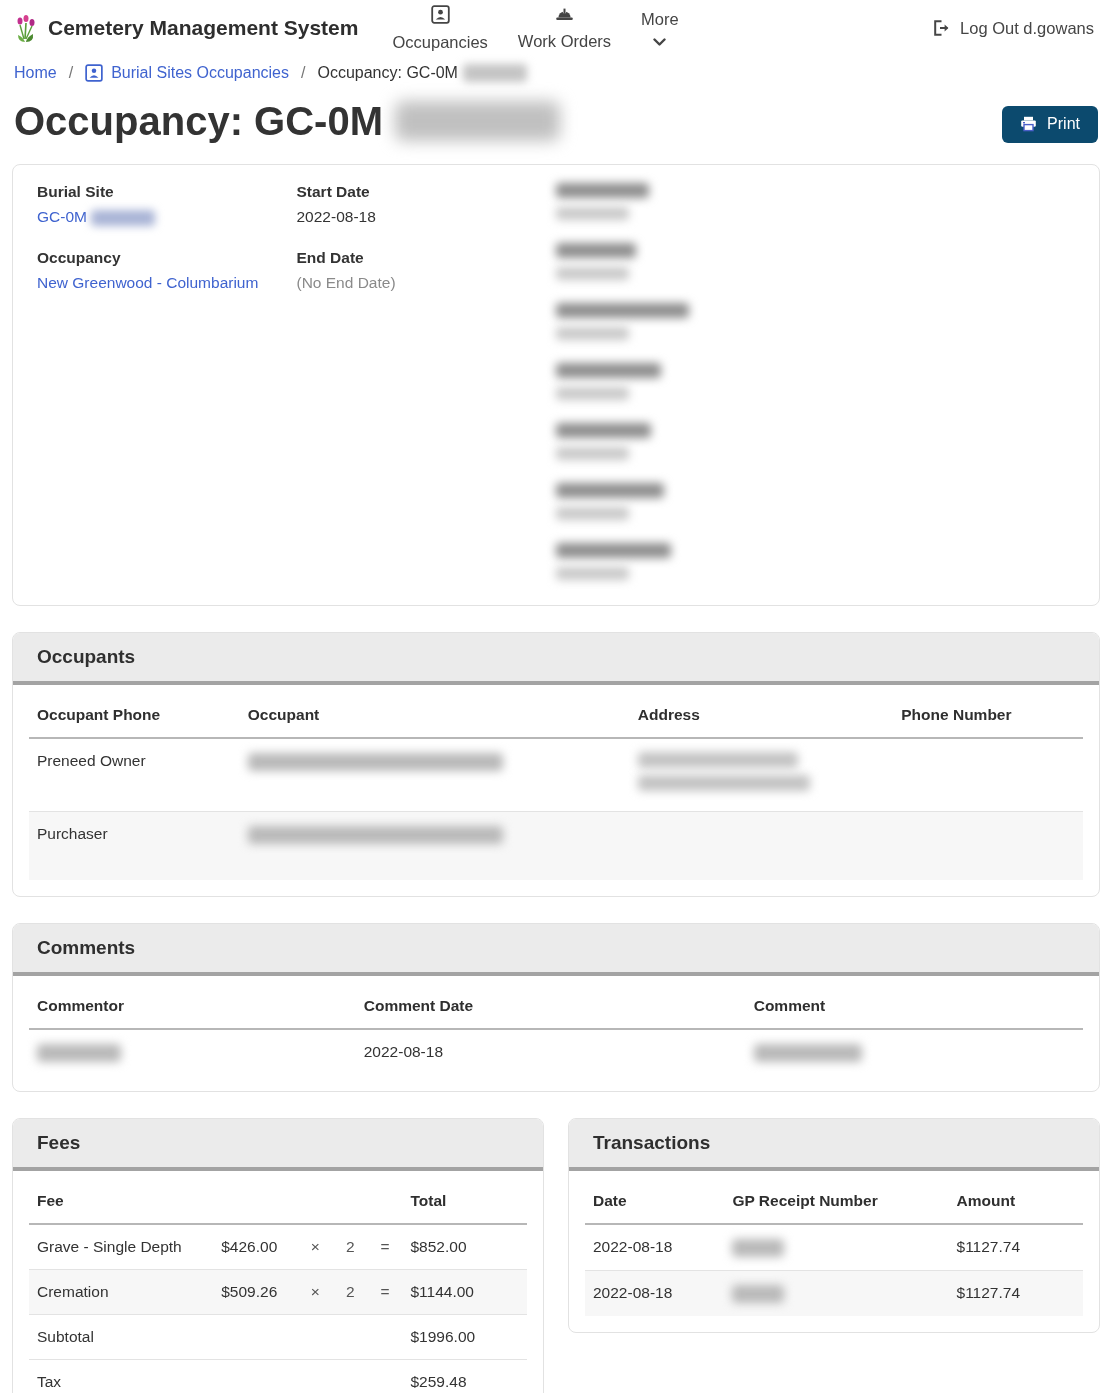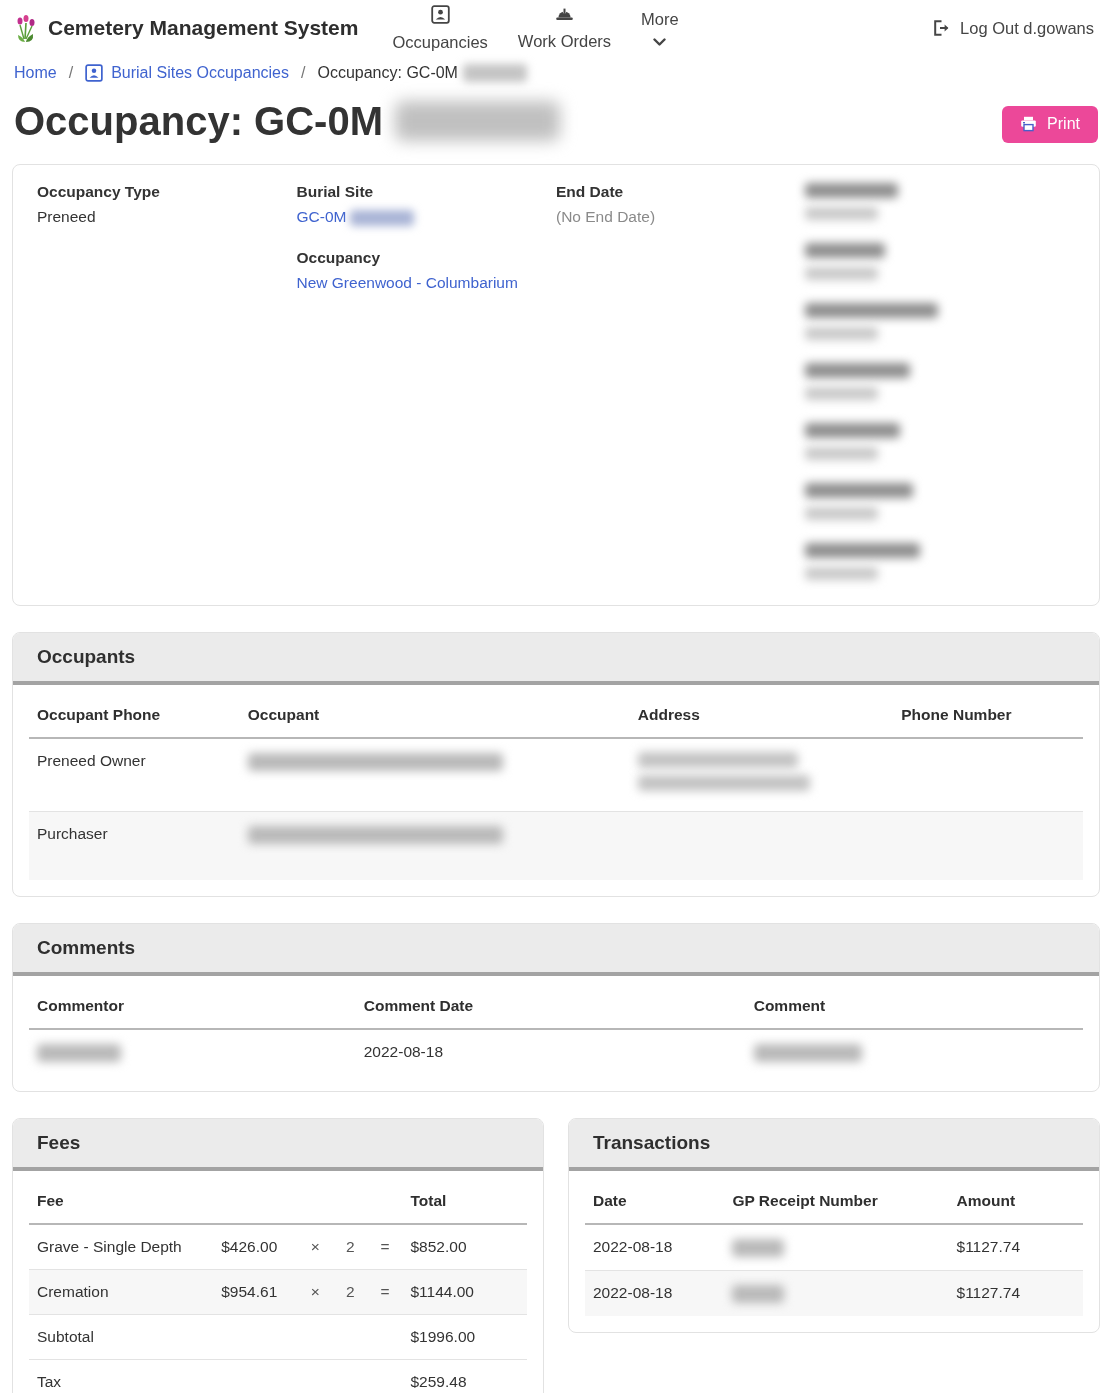--- a/index.html
+++ b/index.html
@@ -22,21 +22,21 @@
 
   
   .breadcrumb { display:flex; align-items:center; gap:12px; padding:8px 16px 12px 14px; font-size:16px; }
   .crumb-link { color:#3f63cf; display:flex; align-items:center; gap:8px; cursor:pointer; }
   .crumb-sep { color:#777; }
   .crumb-current { color:#333; display:flex; align-items:center; gap:5px; }
 
   
   .page-head { display:flex; justify-content:space-between; align-items:flex-start; padding:4px 14px 20px; }
   h1 { margin:0; font-size:40px; font-weight:600; color:#333; display:flex; align-items:center; line-height:1.15; }
-  .print-btn { background:#ec4899; color:#fff; border:none; border-radius:6px; font-size:16px;
+  .print-btn { background:#0c4a6e; color:#fff; border:none; border-radius:6px; font-size:16px;
                font-family:inherit; padding:9px 18px 10px; display:flex; align-items:center; gap:10px;
                cursor:pointer; margin-top:8px; }
 
   
   .card { border:1px solid #e2e2e2; border-radius:8px; background:#fff; margin:0 12px 26px; overflow:hidden; }
   .card-header { background:#ebebeb; border-bottom:4px solid #a3a3a3; padding:13px 24px; font-size:19px; font-weight:bold; color:#2f2f2f; }
   .card-body { padding:8px 16px 16px; }
 
   
   .details-grid { display:grid; grid-template-columns:25% 25% 24% 27%; padding:18px 24px 2px; }
@@ -173,43 +173,41 @@
         <rect x="4" y="8.6" width="9" height="6" fill="#fff" stroke="#4a5fc9" stroke-width="1.4"></rect>
         <rect x="3" y="6" width="2" height="1.4" fill="#4a5fc9"></rect>
       </svg>
     </span>
     <span>Print</span>
   </button>
 </div>
 
 <section class="card">
   <div class="details-grid">
-    <div>
-      <div class="field">
-        <div class="field-label">Occupancy Type</div>
-        <div class="field-value">Preneed</div>
-      </div>
-    </div>
 
     <div>
       <div class="field">
         <div class="field-label">Burial Site</div>
         <div class="field-value">
           <a class="value-link">GC-0M</a><span class="blur b-link"></span>
         </div>
       </div>
       <div class="field">
         <div class="field-label">Occupancy</div>
         <div class="field-value">
           <a class="value-link">New Greenwood - Columbarium</a>
         </div>
       </div>
     </div>
 
     <div>
+      <div class="field">
+        <div class="field-label">Start Date</div>
+        <div class="field-value">2022-08-18</div>
+      </div>
       <div class="field">
         <div class="field-label">End Date</div>
         <div class="field-value muted">(No End Date)</div>
       </div>
     </div>
 
     <div>
       <div class="field">
         <span class="blur b-label" style="width:93px"></span>
           <span class="blur b-val" style="width:73px"></span>
@@ -332,21 +330,21 @@
           <tr>
             <td>Grave - Single Depth</td>
             <td class="num">$426.00</td>
             <td class="ctr">×</td>
             <td class="ctr">2</td>
             <td class="ctr">=</td>
             <td class="num">$852.00</td>
           </tr>
           <tr class="striped">
             <td>Cremation</td>
-            <td class="num">$954.61</td>
+            <td class="num">$509.26</td>
             <td class="ctr">×</td>
             <td class="ctr">2</td>
             <td class="ctr">=</td>
             <td class="num">$1144.00</td>
           </tr>
           <tr>
             <td colspan="5" class="bold">Subtotal</td>
             <td class="num bold">$1996.00</td>
           </tr>
           <tr>

